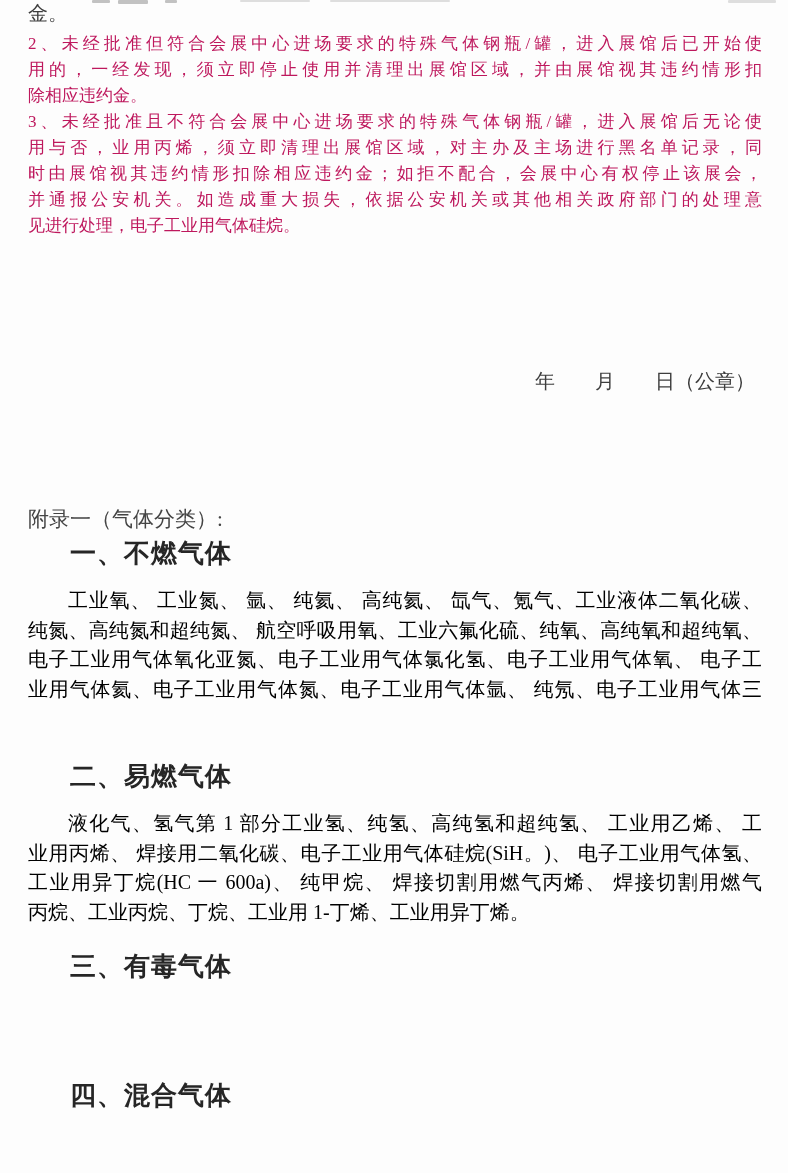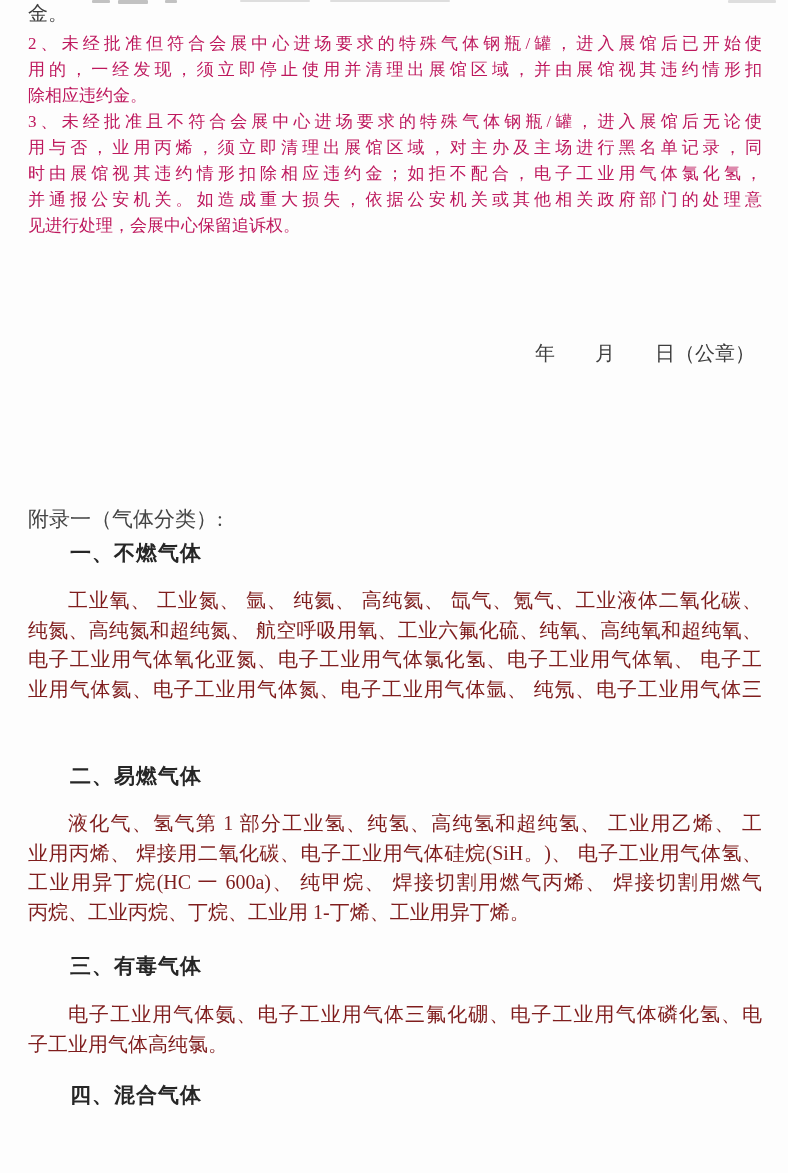--- a/index.html
+++ b/index.html
@@ -12,48 +12,48 @@
   .page {
     position:relative;
     width:788px; height:1173px;
     background:#fdfdfd;
   }
   .blk { position:absolute; left:28px; width:734px; }
   .body-text {
     font-size:17px; line-height:26px; color:#be185d;
   }
   .appendix-text {
-    font-size:20px; line-height:29.5px; color:#7f1d1d;font-family:Liberation Serif, serif;
+    font-size:20px; line-height:29.5px; color:#000000;font-family:Liberation Serif, serif;
   }
   .tline {
     text-align:justify;
     text-align-last:justify;
     text-justify:inter-ideograph;
     white-space:pre-wrap;
     overflow:hidden;
   }
   .tline.last { text-align:justify; text-align-last:left; }
   .para .tline:first-child { text-indent:2em; }
   .no-indent .tline:first-child { text-indent:0; }
   .heading {
     position:absolute; left:70px;
     font-family:"Liberation Sans","DejaVu Sans",sans-serif;
-    font-weight:700; font-size:21px; line-height:26px; color:#262626;
+    font-weight:700; font-size:26px; line-height:26px; color:#262626;
     letter-spacing:1px;
   }
   .appendix-title {
     position:absolute; left:28px;
     font-size:21px; line-height:26px; color:#444444;
   }
   .fragment {
     position:absolute; left:28px;
     font-size:20px; line-height:26px; color:#3d3d3d;
   }
   .signature {
-    position:absolute; right:33px; top:340px;
+    position:absolute; right:33px; top:368px;
     font-size:20px; line-height:26px; color:#3d3d3d;
     text-align:right; white-space:pre;
   }
   .artifact { position:absolute; background:#c2c2c2; border-radius:1px; }
   .artifact.lighter { background:#dedede; }
 </style>
 </head>
 <body>
 
 <div class="page">
@@ -71,23 +71,23 @@
 
   <div class="blk body-text para no-indent" style="top:31px">
       <div class="tline">2、未经批准但符合会展中心进场要求的特殊气体钢瓶/罐，进入展馆后已开始使</div>
       <div class="tline">用的，一经发现，须立即停止使用并清理出展馆区域，并由展馆视其违约情形扣</div>
       <div class="tline last">除相应违约金。</div>
     </div>
 
   <div class="blk body-text para no-indent" style="top:109px">
       <div class="tline">3、未经批准且不符合会展中心进场要求的特殊气体钢瓶/罐，进入展馆后无论使</div>
       <div class="tline">用与否，业用丙烯，须立即清理出展馆区域，对主办及主场进行黑名单记录，同</div>
-      <div class="tline">时由展馆视其违约情形扣除相应违约金；如拒不配合，电子工业用气体氯化氢，</div>
+      <div class="tline">时由展馆视其违约情形扣除相应违约金；如拒不配合，会展中心有权停止该展会，</div>
       <div class="tline">并通报公安机关。如造成重大损失，依据公安机关或其他相关政府部门的处理意</div>
-      <div class="tline last">见进行处理，会展中心保留追诉权。</div>
+      <div class="tline last">见进行处理，电子工业用气体硅烷。</div>
     </div>
 
   <div class="signature">年　　月　　日（公章）</div>
 
   <div class="appendix-title" style="top:506px">附录一（气体分类）:</div>
 
   <div class="heading" style="top:540px">一、不燃气体</div>
   <div class="blk appendix-text para" style="top:586px">
       <div class="tline">工业氧、 工业氮、 氩、 纯氦、 高纯氦、 氙气、氪气、工业液体二氧化碳、</div>
       <div class="tline">纯氮、高纯氮和超纯氮、 航空呼吸用氧、工业六氟化硫、纯氧、高纯氧和超纯氧、</div>
@@ -97,20 +97,16 @@
 
   <div class="heading" style="top:763px">二、易燃气体</div>
   <div class="blk appendix-text para" style="top:809px">
       <div class="tline">液化气、氢气第 1 部分工业氢、纯氢、高纯氢和超纯氢、 工业用乙烯、 工</div>
       <div class="tline">业用丙烯、 焊接用二氧化碳、电子工业用气体硅烷(SiH。)、 电子工业用气体氢、</div>
       <div class="tline">工业用异丁烷(HC 一 600a)、 纯甲烷、 焊接切割用燃气丙烯、 焊接切割用燃气</div>
       <div class="tline last">丙烷、工业丙烷、丁烷、工业用 1-丁烯、工业用异丁烯。</div>
     </div>
 
   <div class="heading" style="top:953px">三、有毒气体</div>
-  <div class="blk appendix-text para" style="top:1000px">
-      <div class="tline">电子工业用气体氨、电子工业用气体三氟化硼、电子工业用气体磷化氢、电</div>
-      <div class="tline last">子工业用气体高纯氯。</div>
-    </div>
 
   <div class="heading" style="top:1082px">四、混合气体</div>
 
 </div>
 
 </body></html>

